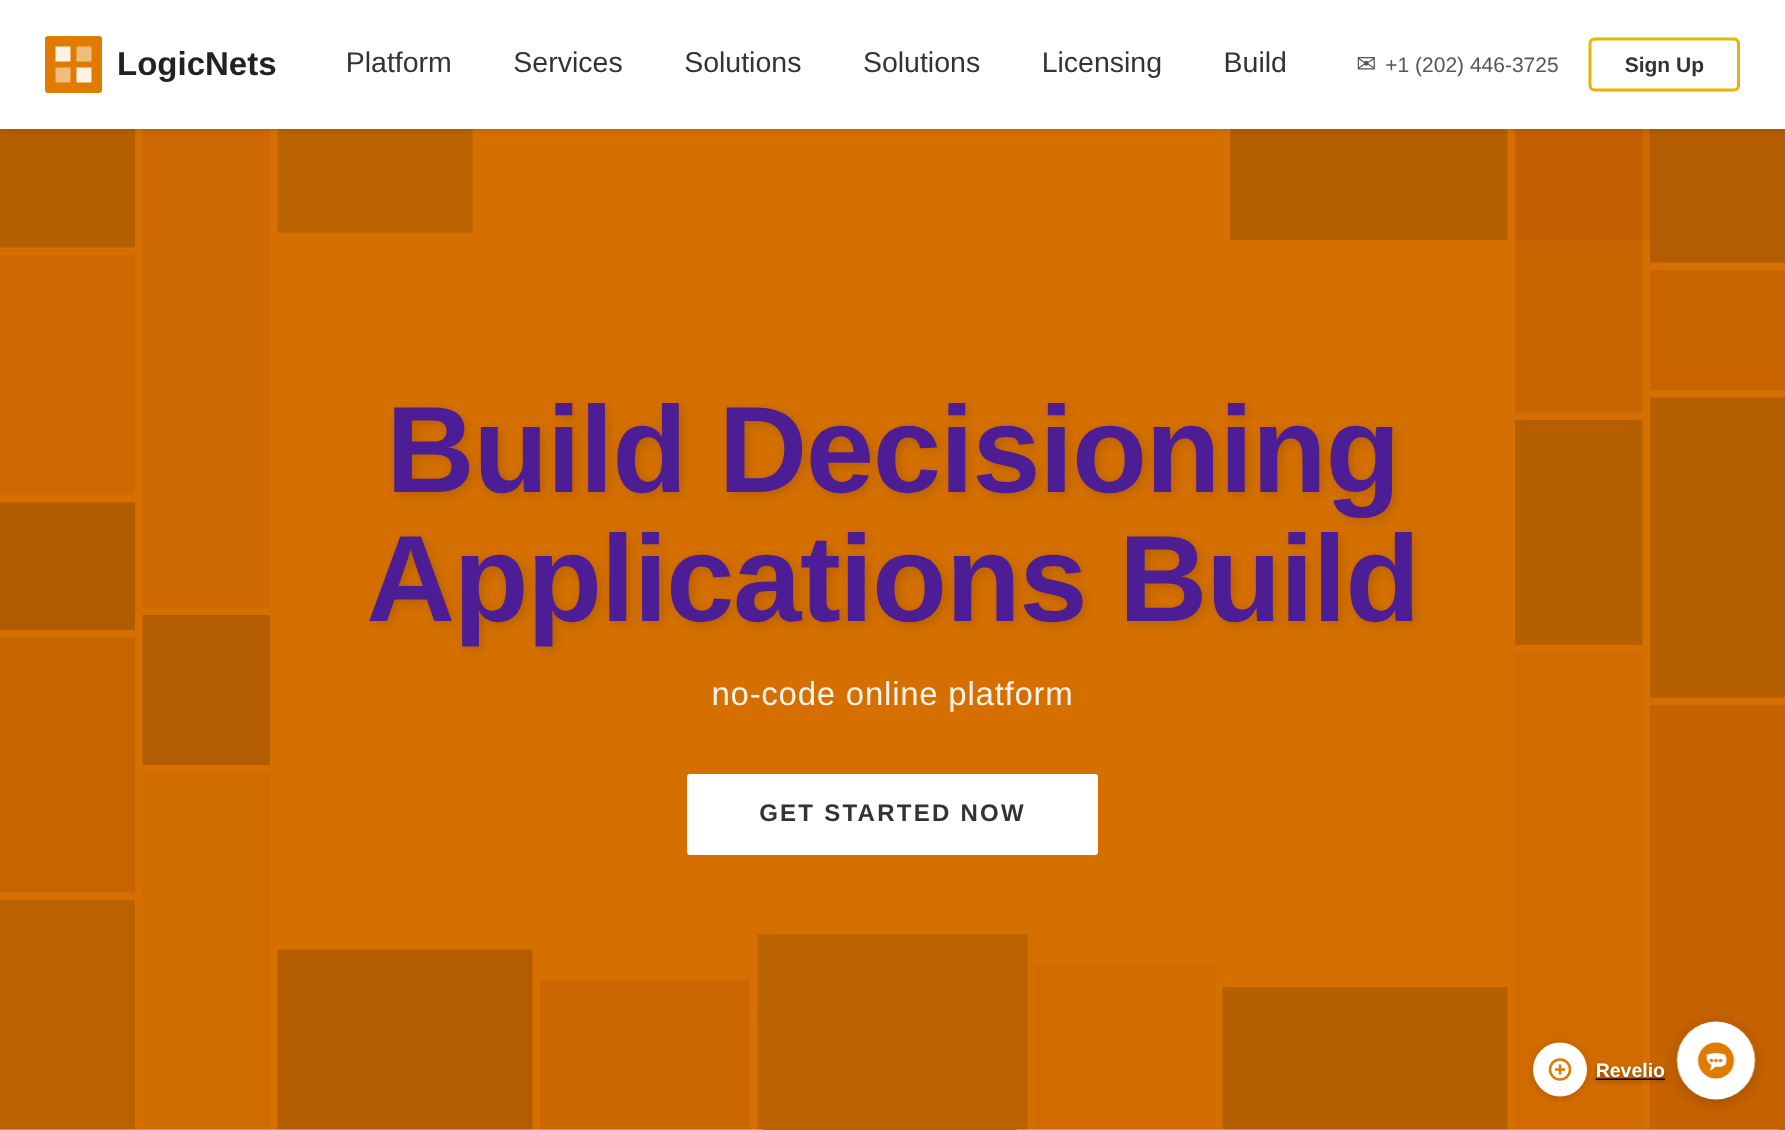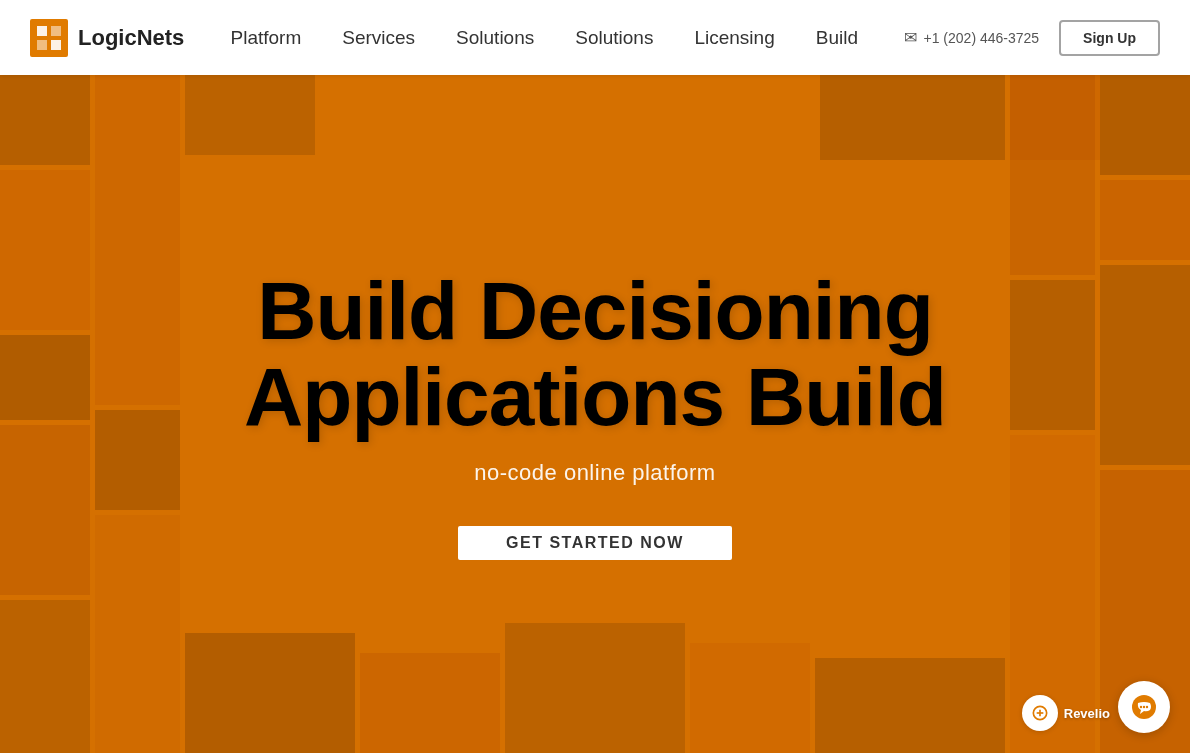--- a/index.html
+++ b/index.html
@@ -2,21 +2,21 @@
 <html><head>
   <meta charset="utf-8">
   <style>
     * { margin: 0; padding: 0; box-sizing: border-box; }
     body { font-family: 'Arial', sans-serif; width: 1190px; height: 753px; overflow: hidden; }
 
     
     .navbar {
       position: fixed;
       top: 0; left: 0; right: 0;
-      height: 75px;
+      height: 86px;
       background: #fff;
       display: flex;
       align-items: center;
       justify-content: space-between;
       padding: 0 30px;
       z-index: 100;
       box-shadow: 0 1px 4px rgba(0,0,0,0.1);
     }
     .navbar-left {
       display: flex;
@@ -68,21 +68,21 @@
       color: #555;
       display: flex;
       align-items: center;
       gap: 6px;
     }
     .phone-icon {
       font-size: 16px;
     }
     .signup-btn {
       background: transparent;
-      border: 2px solid #a3a3a3;
+      border: 2px solid #eab308;
       border-radius: 4px;
       padding: 8px 22px;
       font-size: 14px;
       font-weight: 600;
       color: #333;
       cursor: pointer;
       transition: border-color 0.2s, color 0.2s;
     }
 
     
@@ -121,38 +121,38 @@
 
     .hero-content {
       position: relative;
       z-index: 2;
       text-align: center;
       padding: 0 40px;
     }
     .hero-title {
       font-size: 82px;
       font-weight: 900;
-      color: #000000;
+      color: #4c1d95;
       line-height: 1.05;
       letter-spacing: -1px;
       margin-bottom: 20px;
       text-shadow: 2px 2px 8px rgba(0,0,0,0.15);
     }
     .hero-subtitle {
       font-size: 22px;
       color: rgba(255,255,255,0.92);
       font-weight: 400;
       margin-bottom: 40px;
       letter-spacing: 0.5px;
     }
     .cta-btn {
       background: #fff;
       color: #333;
       border: none;
-      padding: 8px 48px;
+      padding: 18px 48px;
       font-size: 16px;
       font-weight: 700;
       letter-spacing: 1.5px;
       text-transform: uppercase;
       cursor: pointer;
       border-radius: 2px;
       transition: background 0.2s, color 0.2s;
     }
 
     
@@ -176,20 +176,21 @@
       height: 28px;
     }
     .revelio-widget {
       position: fixed;
       bottom: 22px;
       right: 80px;
       display: flex;
       align-items: center;
       gap: 6px;
       z-index: 200;
+      text-decoration: underline;
     }
     .revelio-icon {
       width: 36px;
       height: 36px;
       background: #fff;
       border-radius: 50%;
       display: flex;
       align-items: center;
       justify-content: center;
       box-shadow: 0 1px 5px rgba(0,0,0,0.15);

